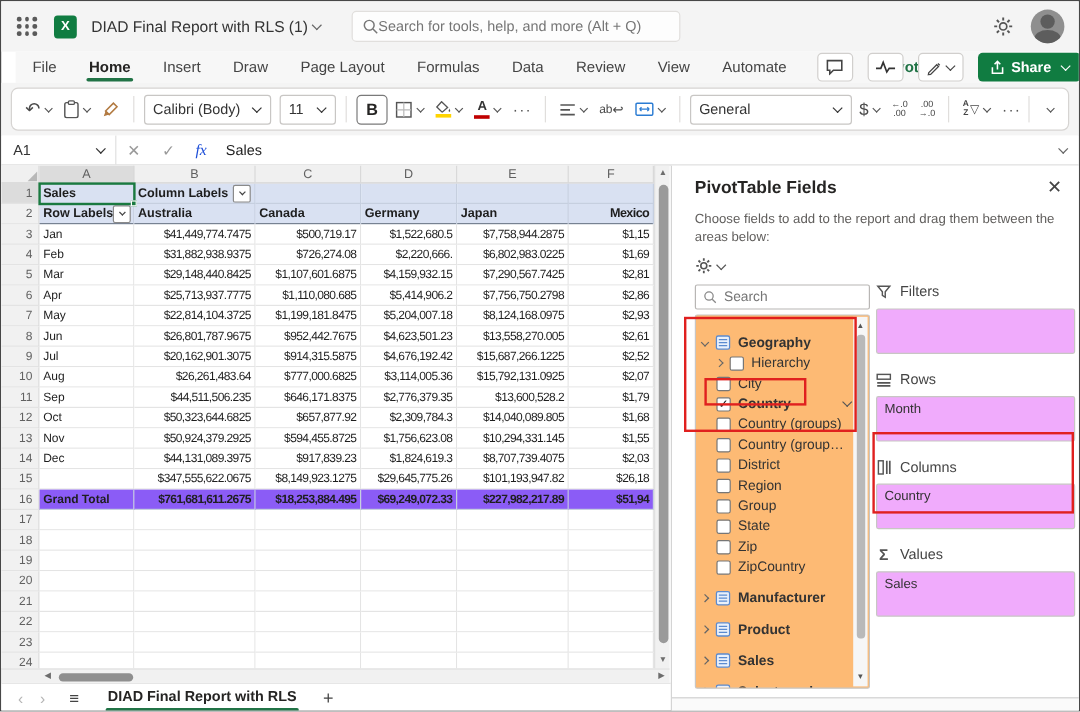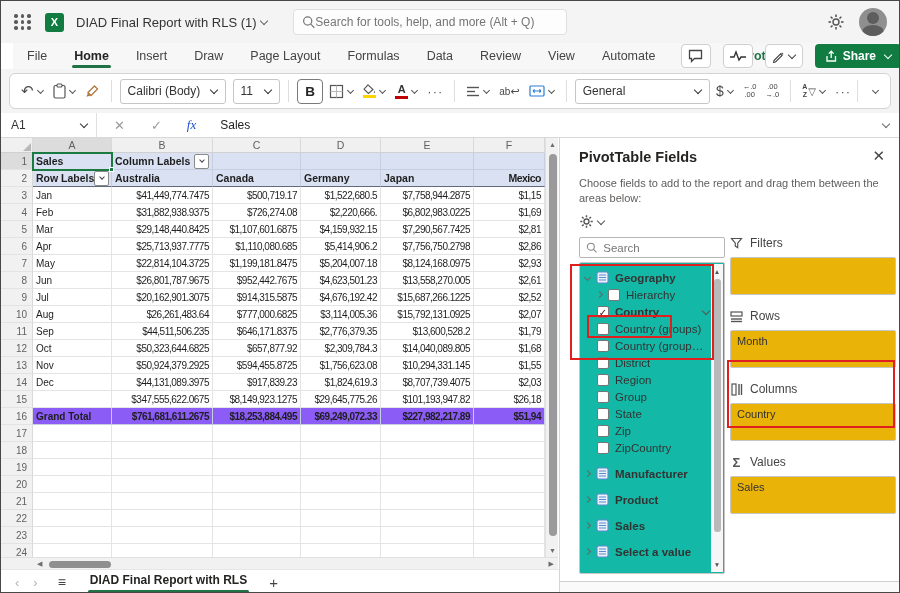--- a/index.html
+++ b/index.html
@@ -59,21 +59,21 @@
   .t-select{ height:25px; border:1px solid #c8c6c4; border-radius:3px; display:flex; align-items:center;
     padding:0 7px; font-size:12px; color:#333; justify-content:space-between; cursor:pointer; background:#fff;}
   .bold-btn{ width:27px; height:25px; border:1.4px solid #7a7a7a; border-radius:4px; background:#fff;
     font-weight:bold; font-size:13.5px; display:flex; align-items:center; justify-content:center; cursor:pointer;}
   .color-ic{ display:flex; flex-direction:column; align-items:center; line-height:1; }
   .color-ic .bar{ width:13px; height:3px; margin-top:1px; }
   .two-line{ display:flex; flex-direction:column; font-size:7.5px; line-height:1.1; color:#444; align-items:center;}
   .dots{ font-size:13px; letter-spacing:1px; color:#555; }
   
   #formulabar{ position:absolute; top:112px; left:0; width:100%; height:25px; background:#fff;
-    border-bottom:1px solid #d8d8d8; display:flex; align-items:center;gap:8px; }
+    border-bottom:1px solid #d8d8d8; display:flex; align-items:center; }
   .namebox{ width:96px; height:100%; display:flex; align-items:center; justify-content:space-between;
     padding:0 8px 0 10px; font-size:12px; color:#333; border-right:1px solid #e0e0e0; cursor:pointer;}
   .fb-ic{ color:#9a9a9a; font-size:13px; margin:0 9px; cursor:pointer;}
   .fb-fx{ font-family:"Liberation Serif",serif; font-style:italic; font-size:13px; color:#1d4ed8; margin:0 8px; }
   .fb-content{ font-size:12px; color:#222; margin-left:8px; flex:1;}
   .fb-expand{ color:#666; margin-right:10px; cursor:pointer;}
   
   #grid{ position:absolute; top:137px; left:0; width:544px; height:419px; background:#fff; overflow:hidden;}
   .hdr-row{ display:flex; height:15px; background:#f0f0f0; }
   .hdr-cell{ border-right:1px solid #d9d9d9; border-bottom:1px solid #d0d0d0; font-size:10.5px; color:#616161;
@@ -127,38 +127,38 @@
     border-left:1px solid #d4d4d4; }
   .pane-title{ position:absolute; left:19px; top:11px; font-size:14.5px; font-weight:bold; color:#252423;}
   .pane-close{ position:absolute; right:16px; top:9px; font-size:15px; color:#444; cursor:pointer;}
   .pane-desc{ position:absolute; left:19px; top:38px; width:304px; font-size:11px; color:#605e5c; line-height:1.4;}
   .pane-gear{ position:absolute; left:19px; top:76px; display:flex; align-items:center; color:#555; cursor:pointer;}
   .pane-search{ position:absolute; left:19px; top:99px; width:146px; height:21px; border:1px solid #b8b6b4;
     border-radius:2px; display:flex; align-items:center; padding:0 6px; gap:6px; background:#fff;}
   .pane-search input{ border:none; outline:none; width:100%; font-size:11.5px; color:#777;
     font-family:"Liberation Sans",sans-serif; background:transparent;}
   #field-list{ position:absolute; left:19px; top:124px; width:146px; height:312px;
-    border:1px solid #c8c6c4; border-radius:2px; overflow:hidden; padding-top:6px; background:#14b8a6;}
+    border:1px solid #c8c6c4; border-radius:2px; overflow:hidden; padding-top:14px; background:#fdba74;}
   .fl-row{ display:flex; align-items:center; height:17px; font-size:11.5px; color:#333; padding-left:5px;
     cursor:pointer; white-space:nowrap;}
   .fl-row.tbl{ font-weight:bold; }
   .fl-row.tbl.collapsed{ margin-top:9px; }
   .fl-row .exp{ width:11px; color:#666; flex:none; display:flex; align-items:center;}
   .fl-row .exp .chev{ margin:0; width:5px; height:5px;}
   .fl-child{ padding-left:17px; }
   .cb{ width:12px; height:12px; border:1px solid #767676; border-radius:2px; margin-right:6px; flex:none;
     font-size:10px; line-height:11px; text-align:center; color:#222; background:#fff;}
   .fl-icon{ margin-right:6px; flex:none; display:flex;}
   .fl-chev-end{ margin-left:auto; margin-right:14px; color:#555;}
   .fl-scroll{ position:absolute; right:1px; top:1px; bottom:1px; width:12px; background:#f6f6f6;}
   .fl-scroll .arr{ position:absolute; left:0; width:12px; text-align:center; font-size:6.5px; color:#555;}
   .fl-scroll .thumb{ position:absolute; left:2.5px; width:7px; background:#b9b9b9; border-radius:3px; top:15px; bottom:40px;}
   .area-col{ position:absolute; left:170px; top:96px; width:166px;}
   .area-label{ display:flex; align-items:center; gap:7px; font-size:12px; color:#444; height:18px; margin-bottom:5px;}
-  .area-box{ border:1px solid #c8c6c4; border-radius:2px; height:38px; background:#eab308; margin-bottom:12px;
+  .area-box{ border:1px solid #c8c6c4; border-radius:2px; height:38px; background:#f0abfc; margin-bottom:12px;
     font-size:11px; color:#333; padding:4px 6px;}
   .area-box .chip{ display:block; cursor:grab; }
   .sigma{ font-size:13px; font-weight:bold; color:#555; width:13px; text-align:center;}
   .pane-footer{ position:absolute; left:0; right:0; top:443px; border-top:1px solid #d0d0d0; height:13px; background:#fafafa;}
   
   .red-rect{ position:absolute; border:2px solid #e0201f; pointer-events:none; z-index:50; background:transparent;}
 </style>
 </head>
 <body>
 
@@ -687,20 +687,24 @@
             <span>Geography</span>
           </div>
           <div class="fl-row fl-child">
             <span class="exp">
               <span class="chev r"></span>
             </span>
             <span class="cb"></span>
             <span>Hierarchy</span>
           </div>
           <div class="fl-row fl-child">
+            <span class="cb"></span>
+            <span>City</span>
+          </div>
+          <div class="fl-row fl-child">
             <span class="cb">✓</span>
             <span style="font-weight: bold;">Country</span>
             <span class="fl-chev-end"><span class="chev"></span></span>
           </div>
           <div class="fl-row fl-child">
             <span class="cb"></span>
             <span>Country (groups)</span>
           </div>
           <div class="fl-row fl-child">
             <span class="cb"></span>

